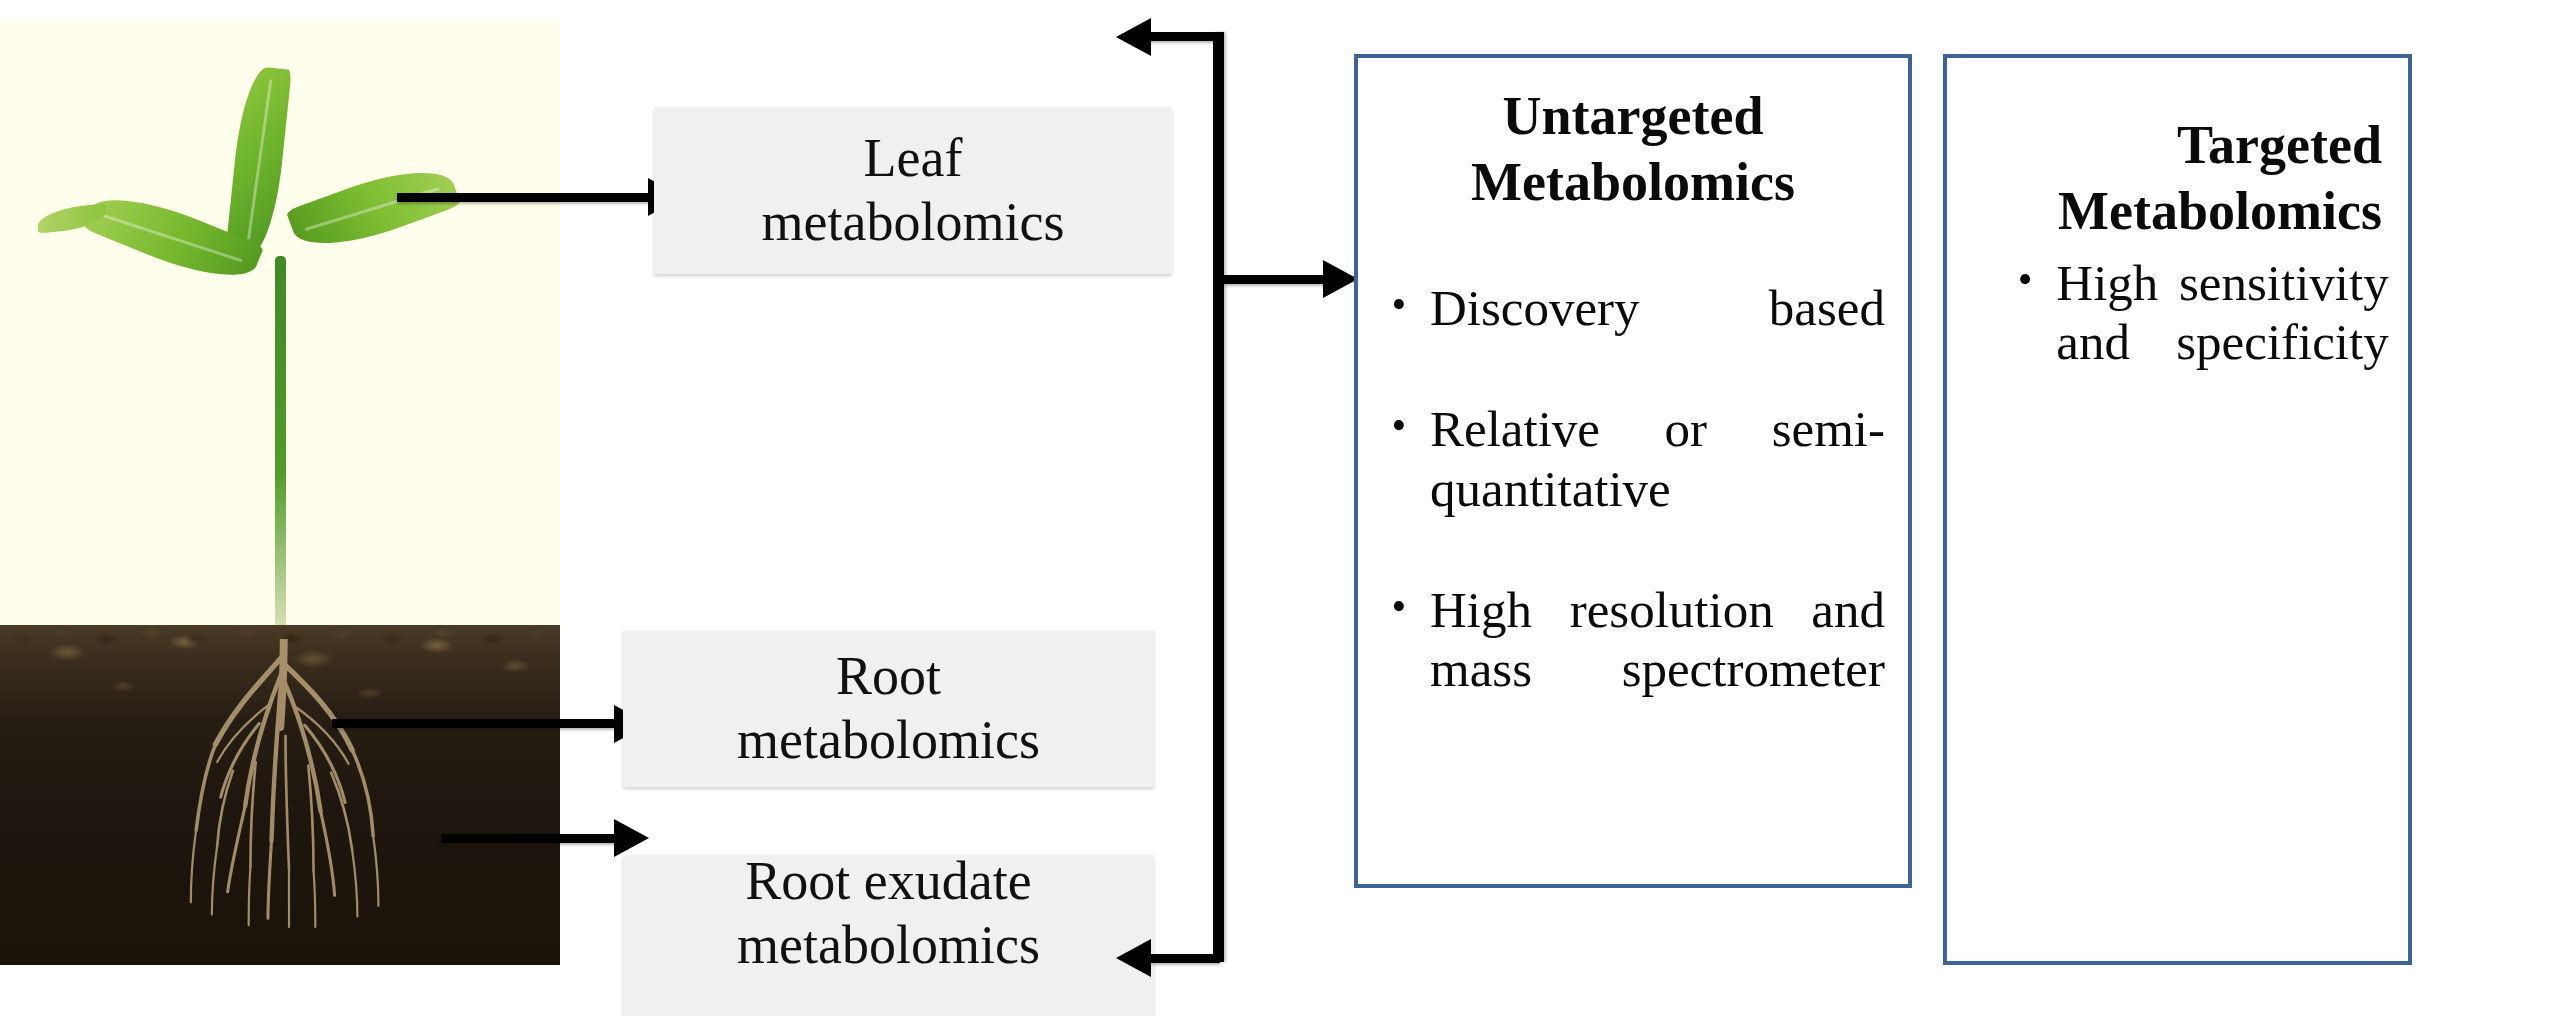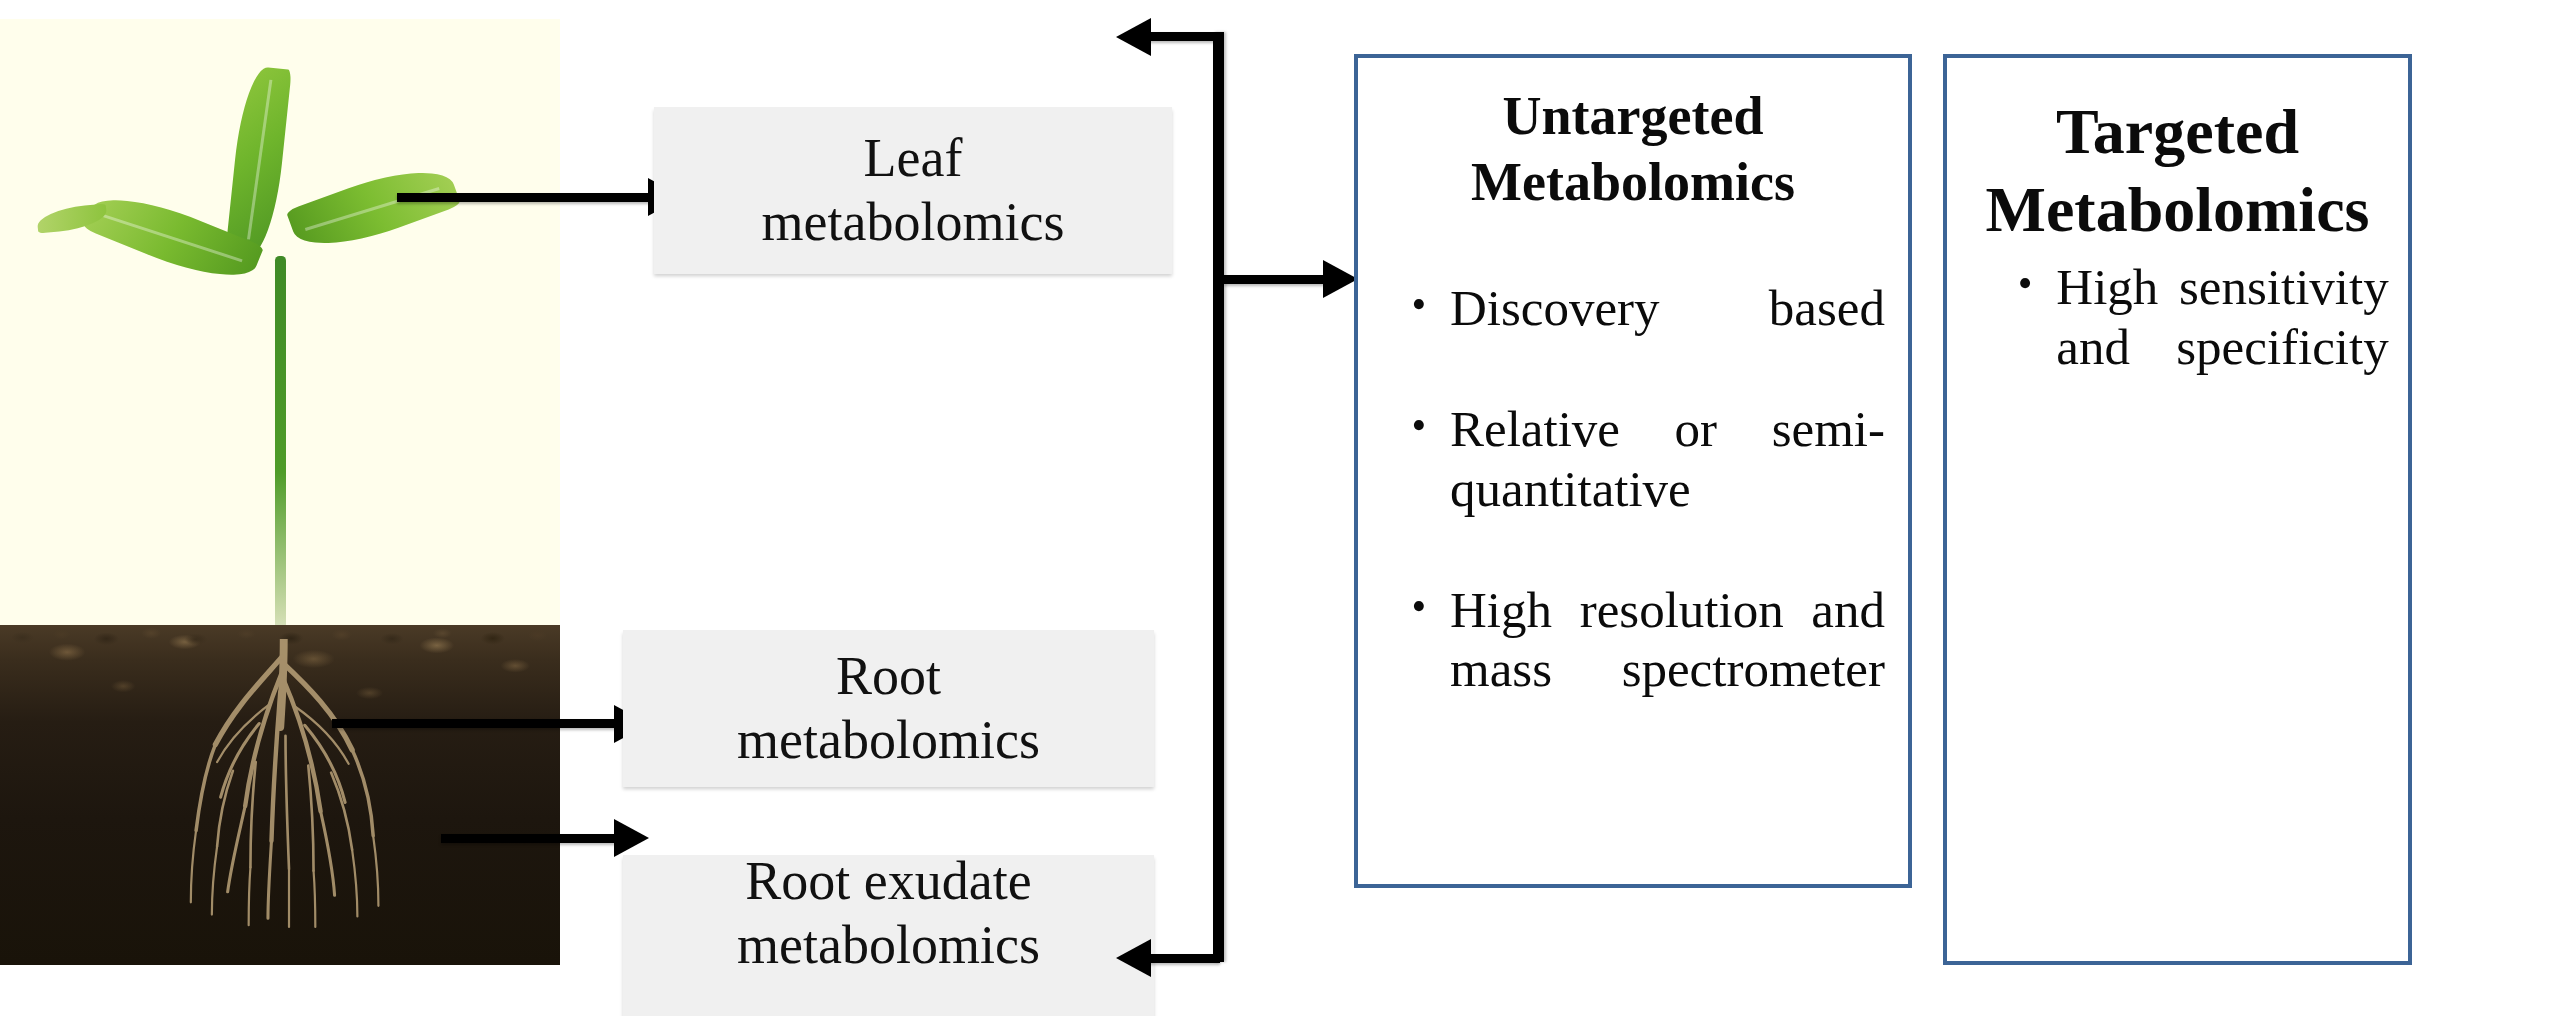--- a/index.html
+++ b/index.html
@@ -191,28 +191,28 @@
   #untargeted-box { left: 1354px; top: 54px; width: 558px; height: 834px; }
   #targeted-box   { left: 1943px; top: 54px; width: 469px; height: 911px; }
 
   .box-title {
     text-align: center;
     font-weight: bold;
     line-height: 1.22;
     margin: 0;
   }
   #untargeted-box .box-title { font-size: 54px; padding: 26px 30px 0 30px; }
-  #targeted-box   .box-title { font-size: 64px; padding: 35px 26px 0 26px; }
+  #targeted-box   .box-title { font-size: 54px; padding: 55px 26px 0 26px; text-align: right; }
 
   ul.bullets {
     list-style: none;
     margin: 0;
     padding: 0;
   }
-  #untargeted-box ul.bullets { padding: 63px 23px 0 23px; margin-left: 20px; }
+  #untargeted-box ul.bullets { padding: 63px 23px 0 23px; }
   #targeted-box   ul.bullets { padding: 8.8px 19.3px 0 19.3px; margin-left: 41px; }
 
   ul.bullets li {
     position: relative;
     padding-left: 49px;
     font-size: 51px;
     line-height: 1.17;
     text-align: justify;
     text-justify: inter-word;
     margin-bottom: 1.8px;

